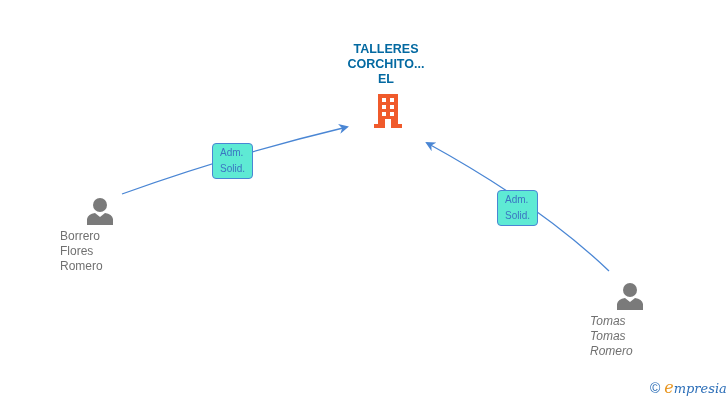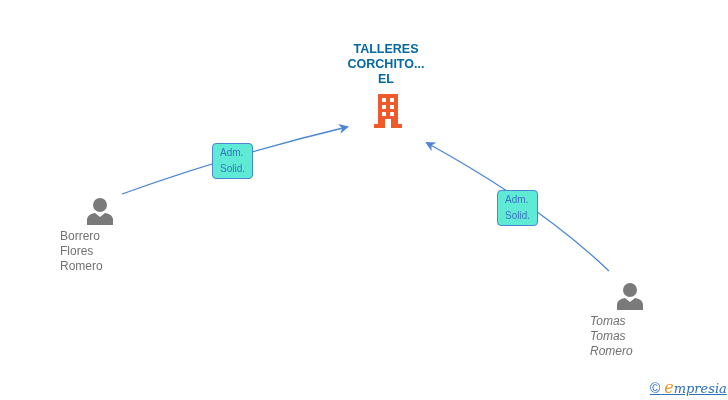--- a/index.html
+++ b/index.html
@@ -7,21 +7,21 @@
     .edges { position:absolute; left:0; top:0; }
     .company-title { position:absolute; left:334px; top:42px; width:104px; text-align:center; font-weight:bold; font-size:12.5px; line-height:15px; color:#0369a1; }
     .company-title span { display:block; }
     .building-icon { position:absolute; left:374px; top:94px; }
     .person { position:absolute; width:80px; }
     .person .person-icon { display:block; margin:0 auto; }
     .person .names { font-size:12px; line-height:15px; color:#707070; margin-top:4px; }
     .person .names span { display:block; }
     .role-badge { position:absolute; background:#5eead4; border:1px solid #4a86d4; border-radius:4px; color:#3b74c2; font-size:10px; line-height:16px; padding:1px 7px; box-sizing:border-box; }
     .role-badge span { display:block; }
-    .footer { position:absolute; left:650px; top:378px; font-size:14px; color:#2d6fb8;text-decoration:underline; }
+    .footer { position:absolute; left:650px; top:378px; font-size:14px; color:#2d6fb8; }
     .footer .brand { font-family:"DejaVu Serif", serif; font-style:italic; font-size:13px; color:#2d6fb8; }
     .footer .brand .e { color:#e8951f; font-size:16px; }
   </style>
 </head>
 <body>
 
 <svg class="edges" width="728" height="400">
   <defs>
     <marker id="arrow" markerWidth="10" markerHeight="10" refX="8" refY="5" orient="auto" markerUnits="userSpaceOnUse">
       <path d="M0,0 L10,5 L0,10 L3,5 Z" fill="#4a86d4"></path>

